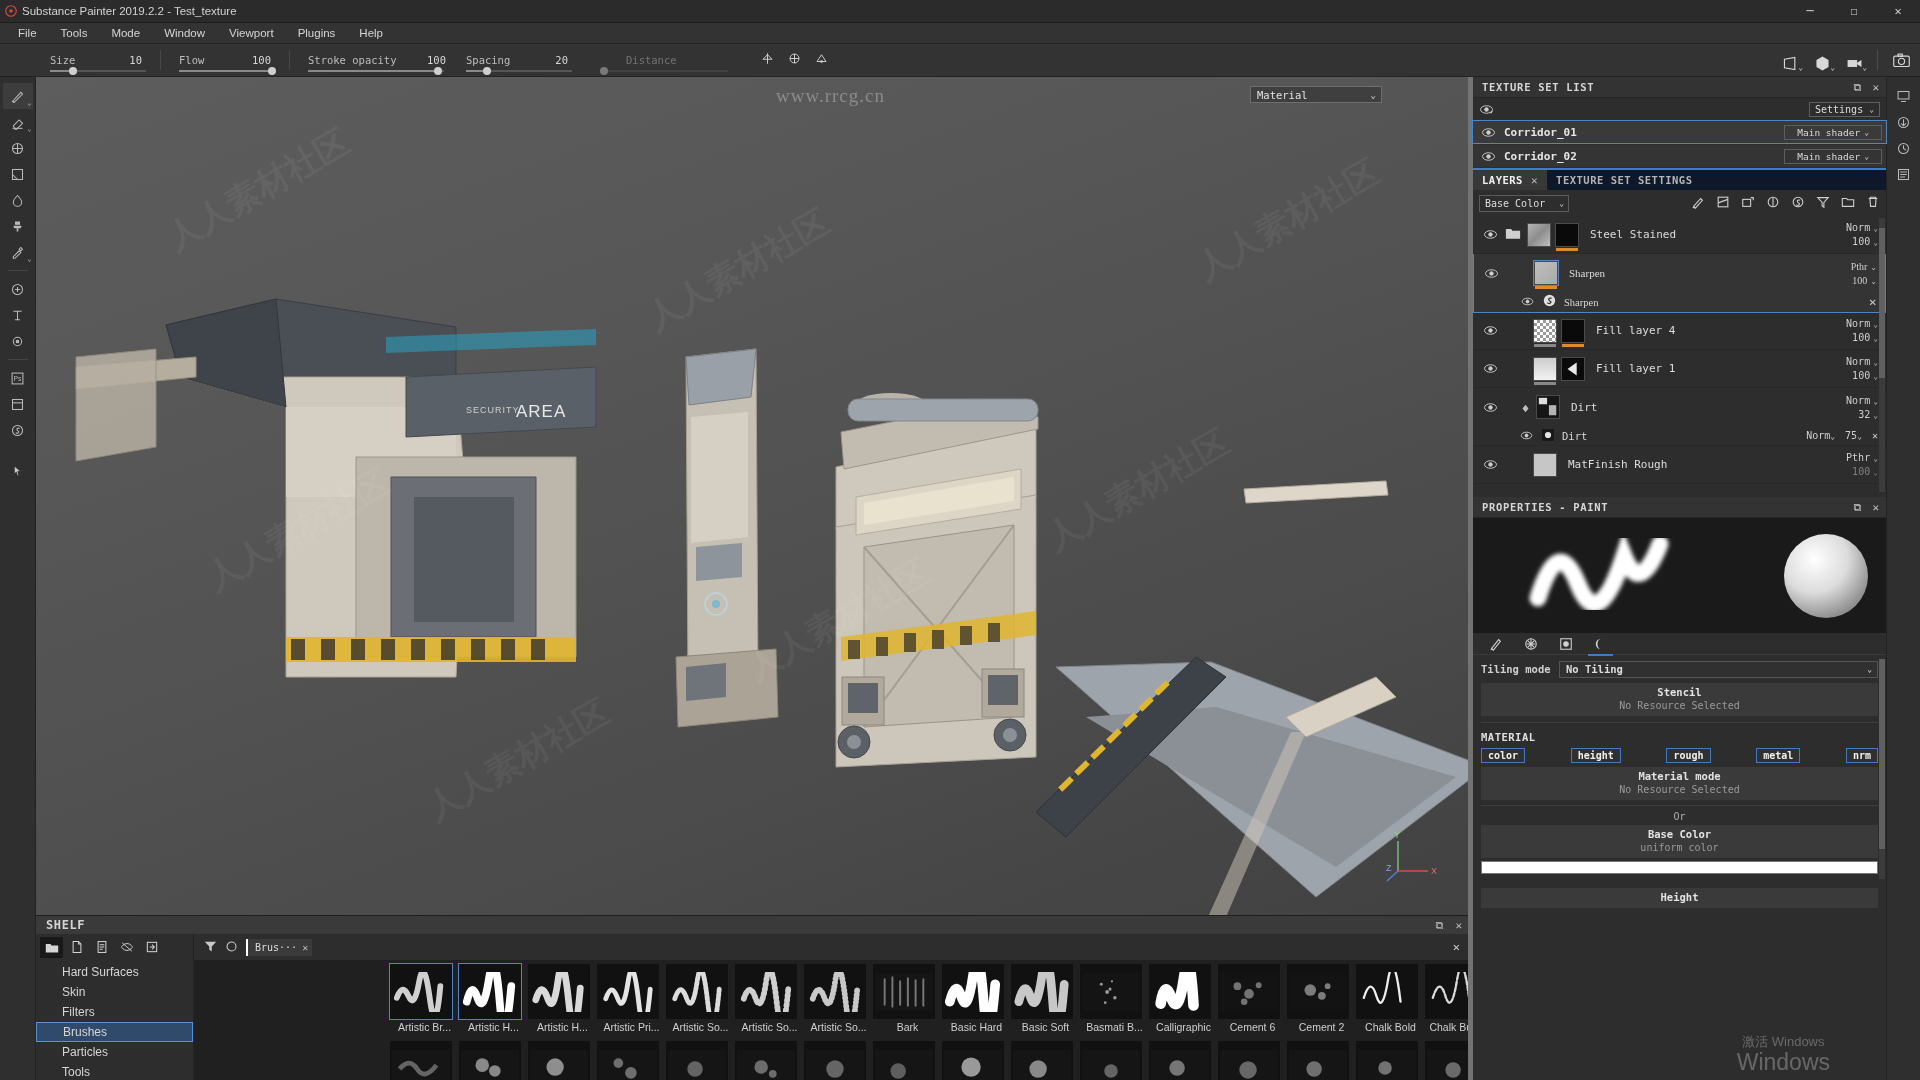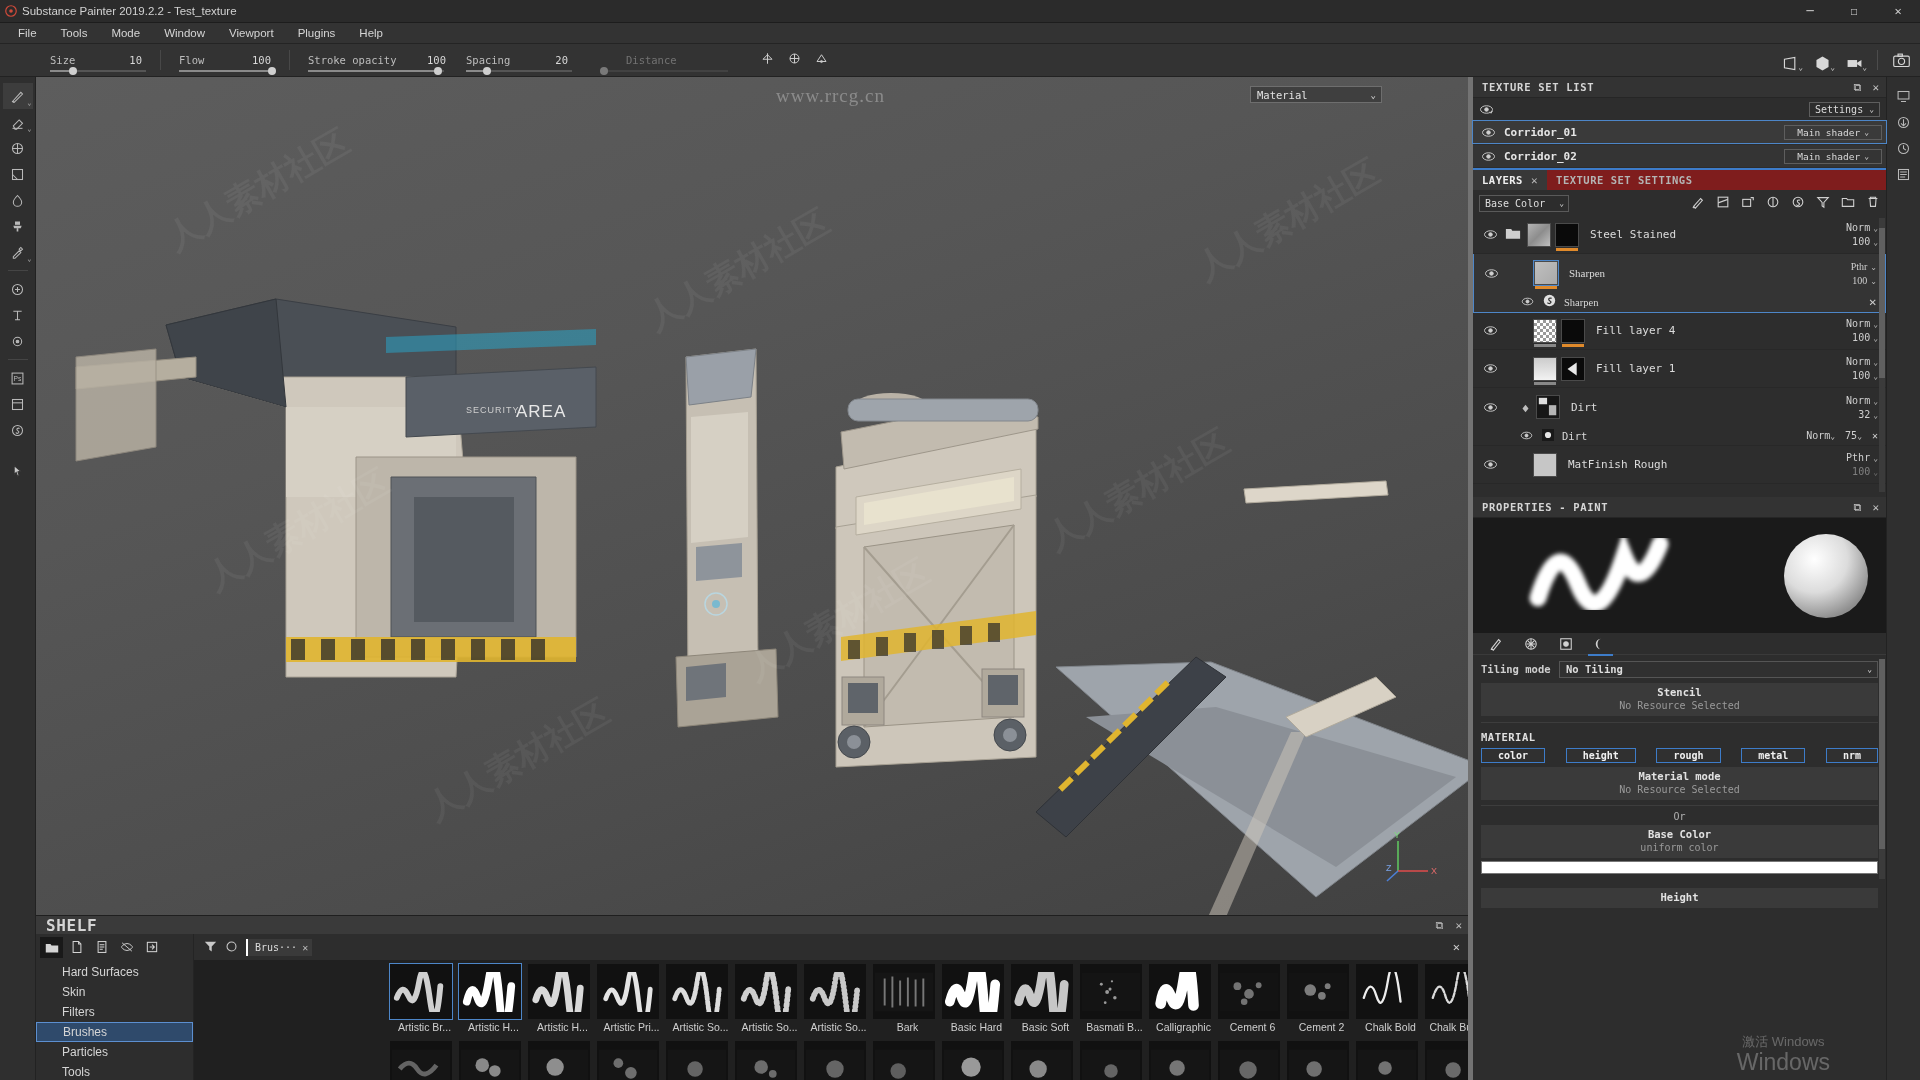--- a/index.html
+++ b/index.html
@@ -66,21 +66,21 @@
     padding:0 6px; font-size:10.5px; color:#e2e2e2; }
   .matsel .cv { position:absolute; right:5px; font-size:9px; }
   .axis { position:absolute; right:22px; bottom:30px; width:60px; height:60px; }
   .axis text { font-family:"Liberation Sans",sans-serif; font-size:9px; }
 
   
   .shelf { height:165px; background:#2d2d2d; border-top:1px solid #1f1f1f;
     display:flex; flex-direction:column; flex:0 0 165px;}
   .shelf-head { height:18px; background:#3a3a3a; display:flex; align-items:center;
     padding-left:10px; position:relative;}
-  .shelf-head .ttl { font-size:16px; font-weight:bold; letter-spacing:.6px; color:#d4d4d4;}
+  .shelf-head .ttl { font-size:12px; font-weight:bold; letter-spacing:.6px; color:#d4d4d4;}
   .shelf-head .acts { position:absolute; right:6px; display:flex; gap:12px; align-items:center;}
   .shelf-head .acts span { font-size:11px; color:#bdbdbd;}
   .shelf-body { flex:1; display:flex; min-height:0;}
   .shelf-left { width:158px; background:#2d2d2d; display:flex; flex-direction:column;
     border-right:1px solid #242424; flex:0 0 158px;}
   .sl-tools { height:26px; display:flex; align-items:center; gap:2px; padding-left:4px;}
   .sl-tools .ic { width:23px; height:21px; display:flex; align-items:center; justify-content:center;}
   .sl-tools .ic.active { background:#191919;}
   .sl-tools svg { width:14px; height:14px; fill:none; stroke:#d4d4d4; stroke-width:1.3;}
   .sl-list { flex:1; padding-top:2px; overflow:hidden;}
@@ -122,21 +122,21 @@
   .settings-btn { position:absolute; right:6px; border:1px solid #5e5e5e; height:15px;
     display:flex; align-items:center; padding:0 5px; font-size:10px; color:#dcdcdc; gap:6px;}
   .tsrow { height:22px; display:flex; align-items:center; padding-left:8px; gap:8px;
     background:#343434; margin:1px 0; position:relative;}
   .tsrow.sel { background:#3a3a3a; outline:1px solid #4d86c8; }
   .tsrow .nm { font-size:11px; font-weight:bold; color:#e6e6e6;}
   .tsrow .shader { position:absolute; right:4px; border:1px solid #5e5e5e; height:15px;
     display:flex; align-items:center; padding:0 12px; font-size:9.5px; color:#dadada; gap:4px;}
   .eyeic svg { width:15px; height:11px; fill:none; stroke:#d0d0d0; stroke-width:1.2;}
 
-  .tabs { height:22px; background:#7f1d1d; display:flex; align-items:stretch;
+  .tabs { height:22px; background:#0f172a; display:flex; align-items:stretch;
     border-top:2px solid #3d7cc9;}
   .tab { display:flex; align-items:center; padding:0 9px; font-size:10.5px; gap:8px;
     font-weight:bold; letter-spacing:.5px; color:#b4b4b4;}
   .tab.active { background:#383838; color:#f0f0f0;}
   .tab .x { font-size:11px; color:#b9b9b9; font-weight:normal;}
 
   .lay-toolbar { height:26px; background:#2d2d2d; display:flex; align-items:center;
     padding:0 6px; gap:6px; position:relative;}
   .chan-sel { width:90px; height:17px; border:1px solid #5a5a5a; display:flex;
     align-items:center; padding:0 5px; font-size:10px; color:#dedede; position:relative;}
@@ -180,21 +180,21 @@
   .prow .lbl { font-size:10.5px; color:#cfcfcf; width:78px;}
   .pselect { flex:1; height:17px; border:1px solid #555; display:flex; align-items:center;
     padding:0 6px; font-size:10.5px; color:#ddd; position:relative; background:#303030;}
   .pselect .cv { position:absolute; right:5px; font-size:8px;}
   .slot { background:#3a3a3a; margin-top:3px; padding:3px 0 5px; text-align:center;}
   .slot .t { font-size:10.5px; color:#e2e2e2; font-weight:bold;}
   .slot .s { font-size:10px; color:#9a9a9a; margin-top:2px;}
   .sec-title { font-size:10.5px; font-weight:bold; color:#e0e0e0; letter-spacing:.5px;
     margin:8px 0 5px; }
   .chips { display:flex; justify-content:space-between; margin-bottom:4px;}
-  .mchip { border:1px solid #3d7cc9; padding:1px 16px; font-size:10px; font-weight:bold;
+  .mchip { border:1px solid #3d7cc9; padding:1px 6px; font-size:10px; font-weight:bold;
     color:#f0f0f0; background:#303030;}
   .orline { text-align:center; font-size:10px; color:#b0b0b0; margin:5px 0 3px;
     border-top:1px solid #3d3d3d; padding-top:5px;}
   .swatch { height:13px; background:#fff; border:1px solid #777; margin-top:3px;}
   .hr { border-top:1px solid #3d3d3d; margin:6px 0 0;}
   .scrollbar { position:absolute; right:1px; top:2px; width:6px; background:#3b3b3b;}
   .scrollbar .thumb { position:absolute; left:0; width:6px; background:#606060;}
 
   
   .wm { position:absolute; color:rgba(255,255,255,.055); font-size:34px; font-weight:bold;

